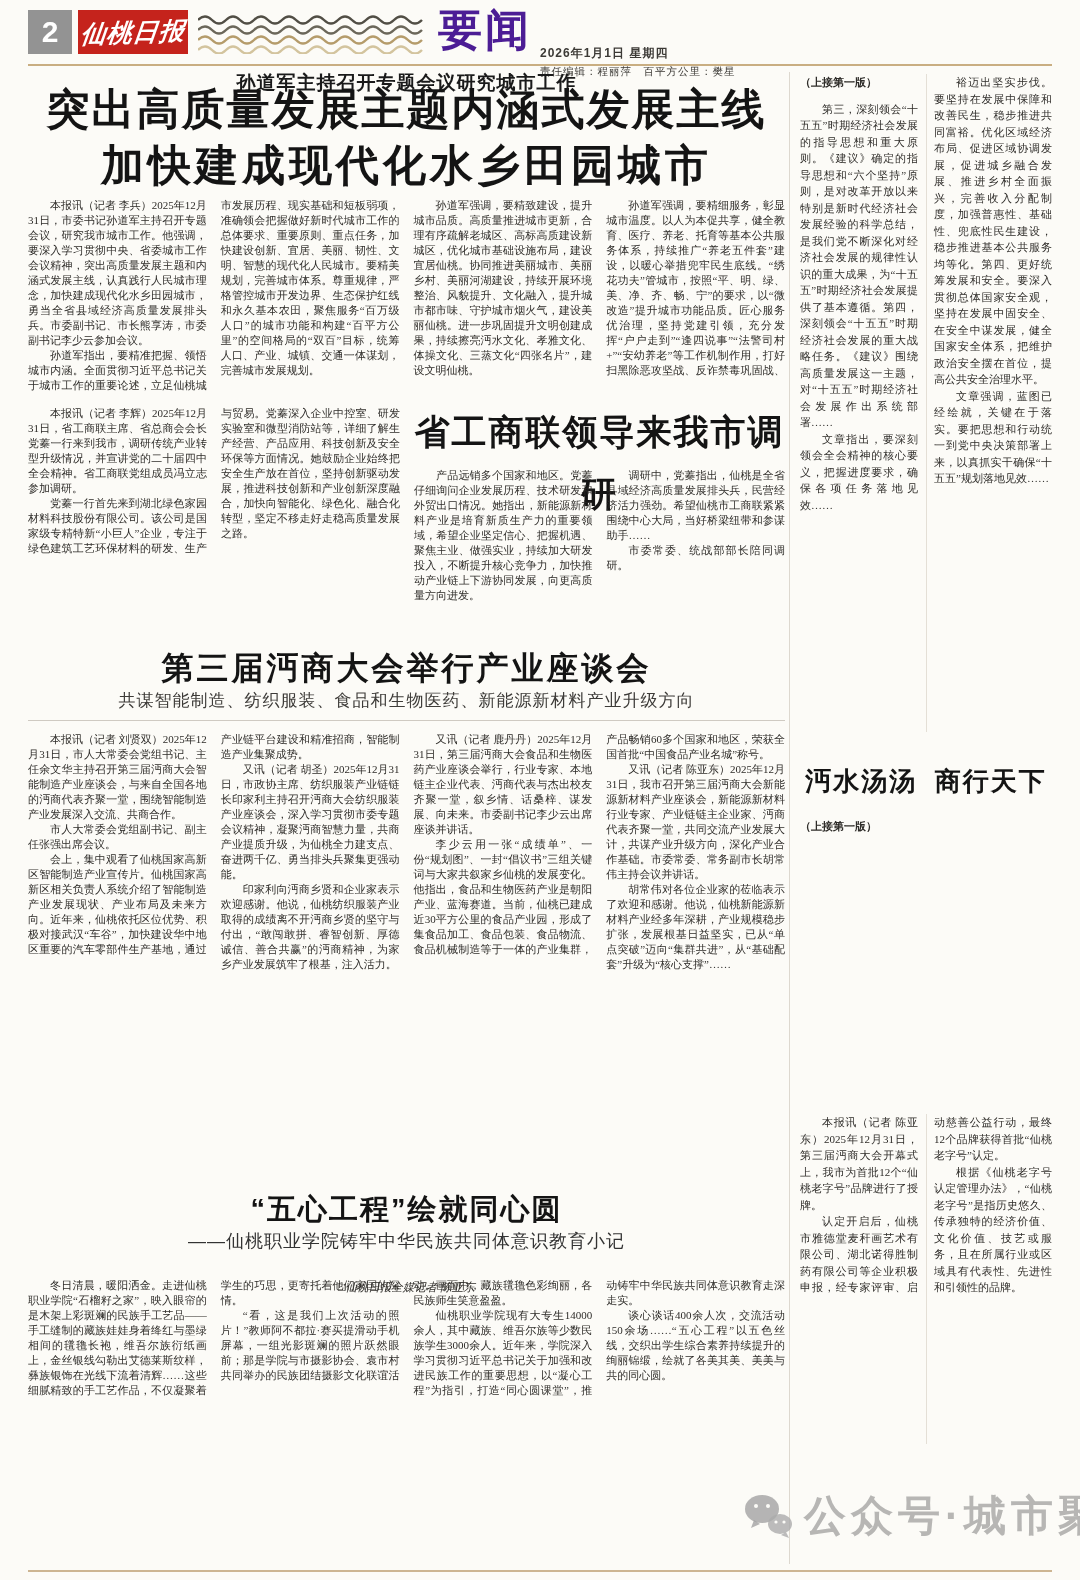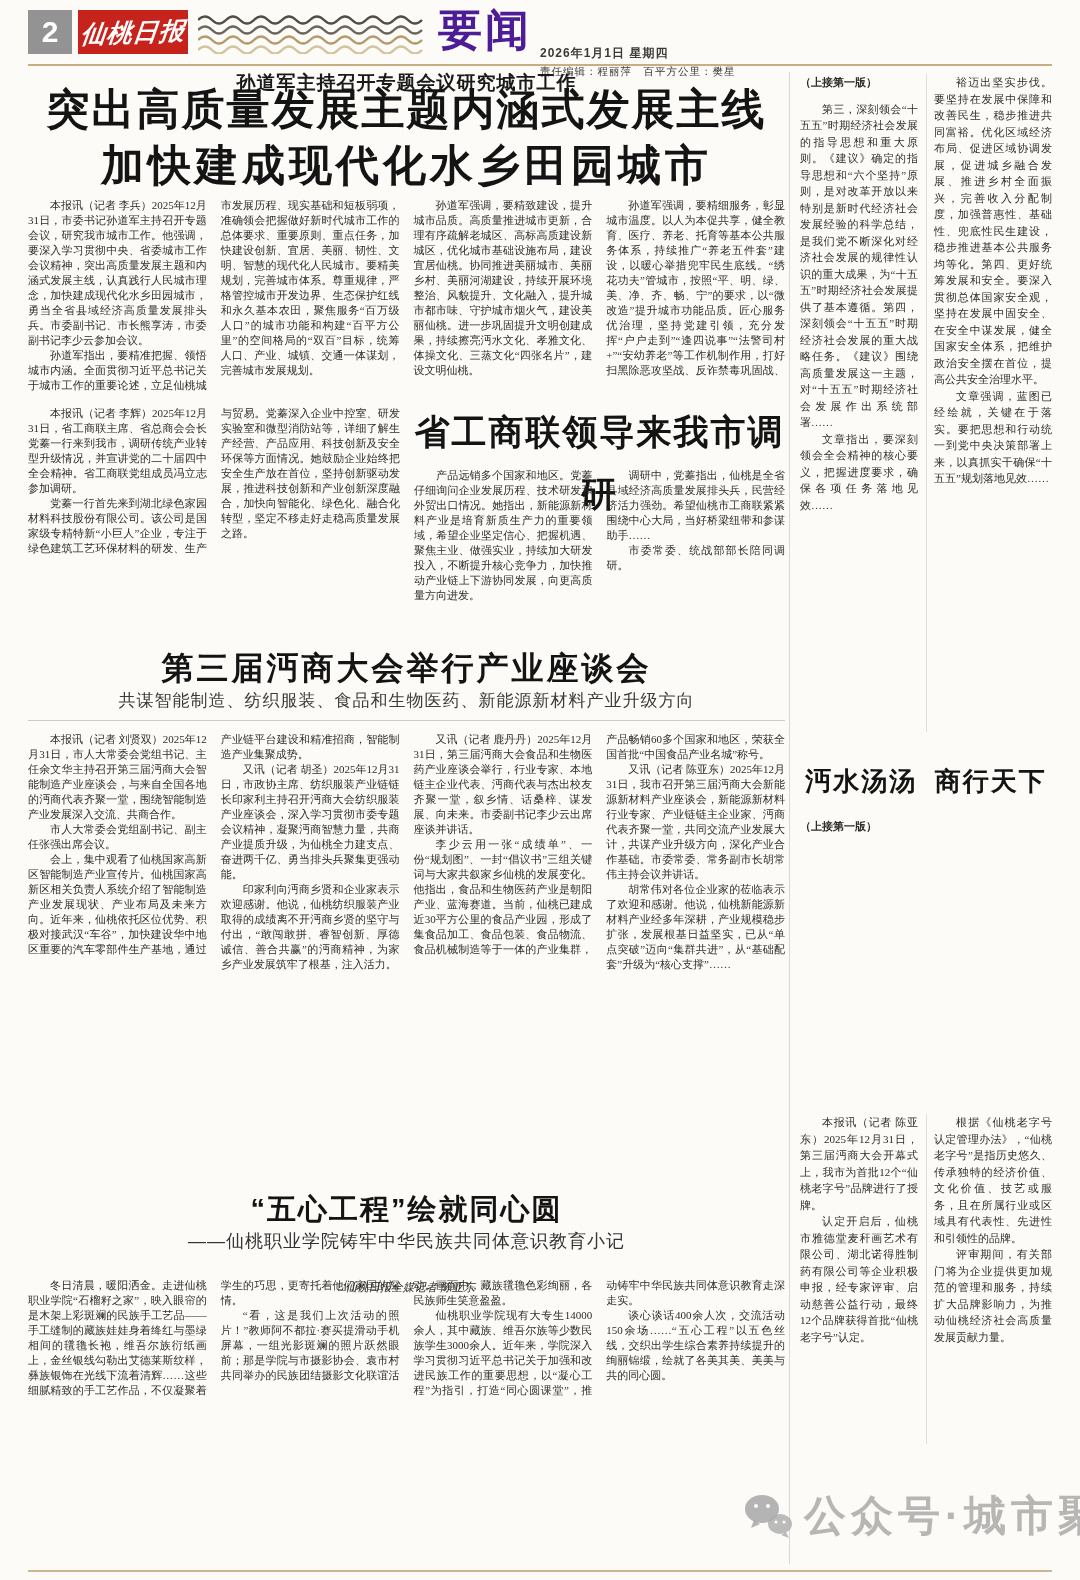--- a/index.html
+++ b/index.html
@@ -182,21 +182,20 @@
   <div class="sb-ms">
     <h2>沔水汤汤 商行天下</h2>
     <p class="cont">（上接第一版）</p>
   </div>
 
   <div class="sb-br">
     <div class="sb-br-body">
         <p>本报讯（记者 陈亚东）2025年12月31日，第三届沔商大会开幕式上，我市为首批12个“仙桃老字号”品牌进行了授牌。</p>
         <p>认定开启后，仙桃市雅德堂麦秆画艺术有限公司、湖北诺得胜制药有限公司等企业积极申报，经专家评审、启动慈善公益行动，最终12个品牌获得首批“仙桃老字号”认定。</p>
         <p>根据《仙桃老字号认定管理办法》，“仙桃老字号”是指历史悠久、传承独特的经济价值、文化价值、技艺或服务，且在所属行业或区域具有代表性、先进性和引领性的品牌。</p>
-        <p>评审期间，有关部门将为企业提供更加规范的管理和服务，持续扩大品牌影响力，为推动仙桃经济社会高质量发展贡献力量。</p>
       </div>
   </div>
 
   <div class="watermark">
     <svg width="52" height="48" viewBox="0 0 52 48">
       <ellipse cx="20" cy="17" rx="17" ry="14" fill="#a3a3a3" opacity="0.8"></ellipse>
       <path d="M12 28 l-3 8 l9 -4 z" fill="#a3a3a3" opacity="0.8"></path>
       <circle cx="14" cy="14" r="2" fill="#fcfbf7"></circle>
       <circle cx="26" cy="14" r="2" fill="#fcfbf7"></circle>
       <ellipse cx="38" cy="32" rx="12" ry="10" fill="#ababab" opacity="0.8"></ellipse>

